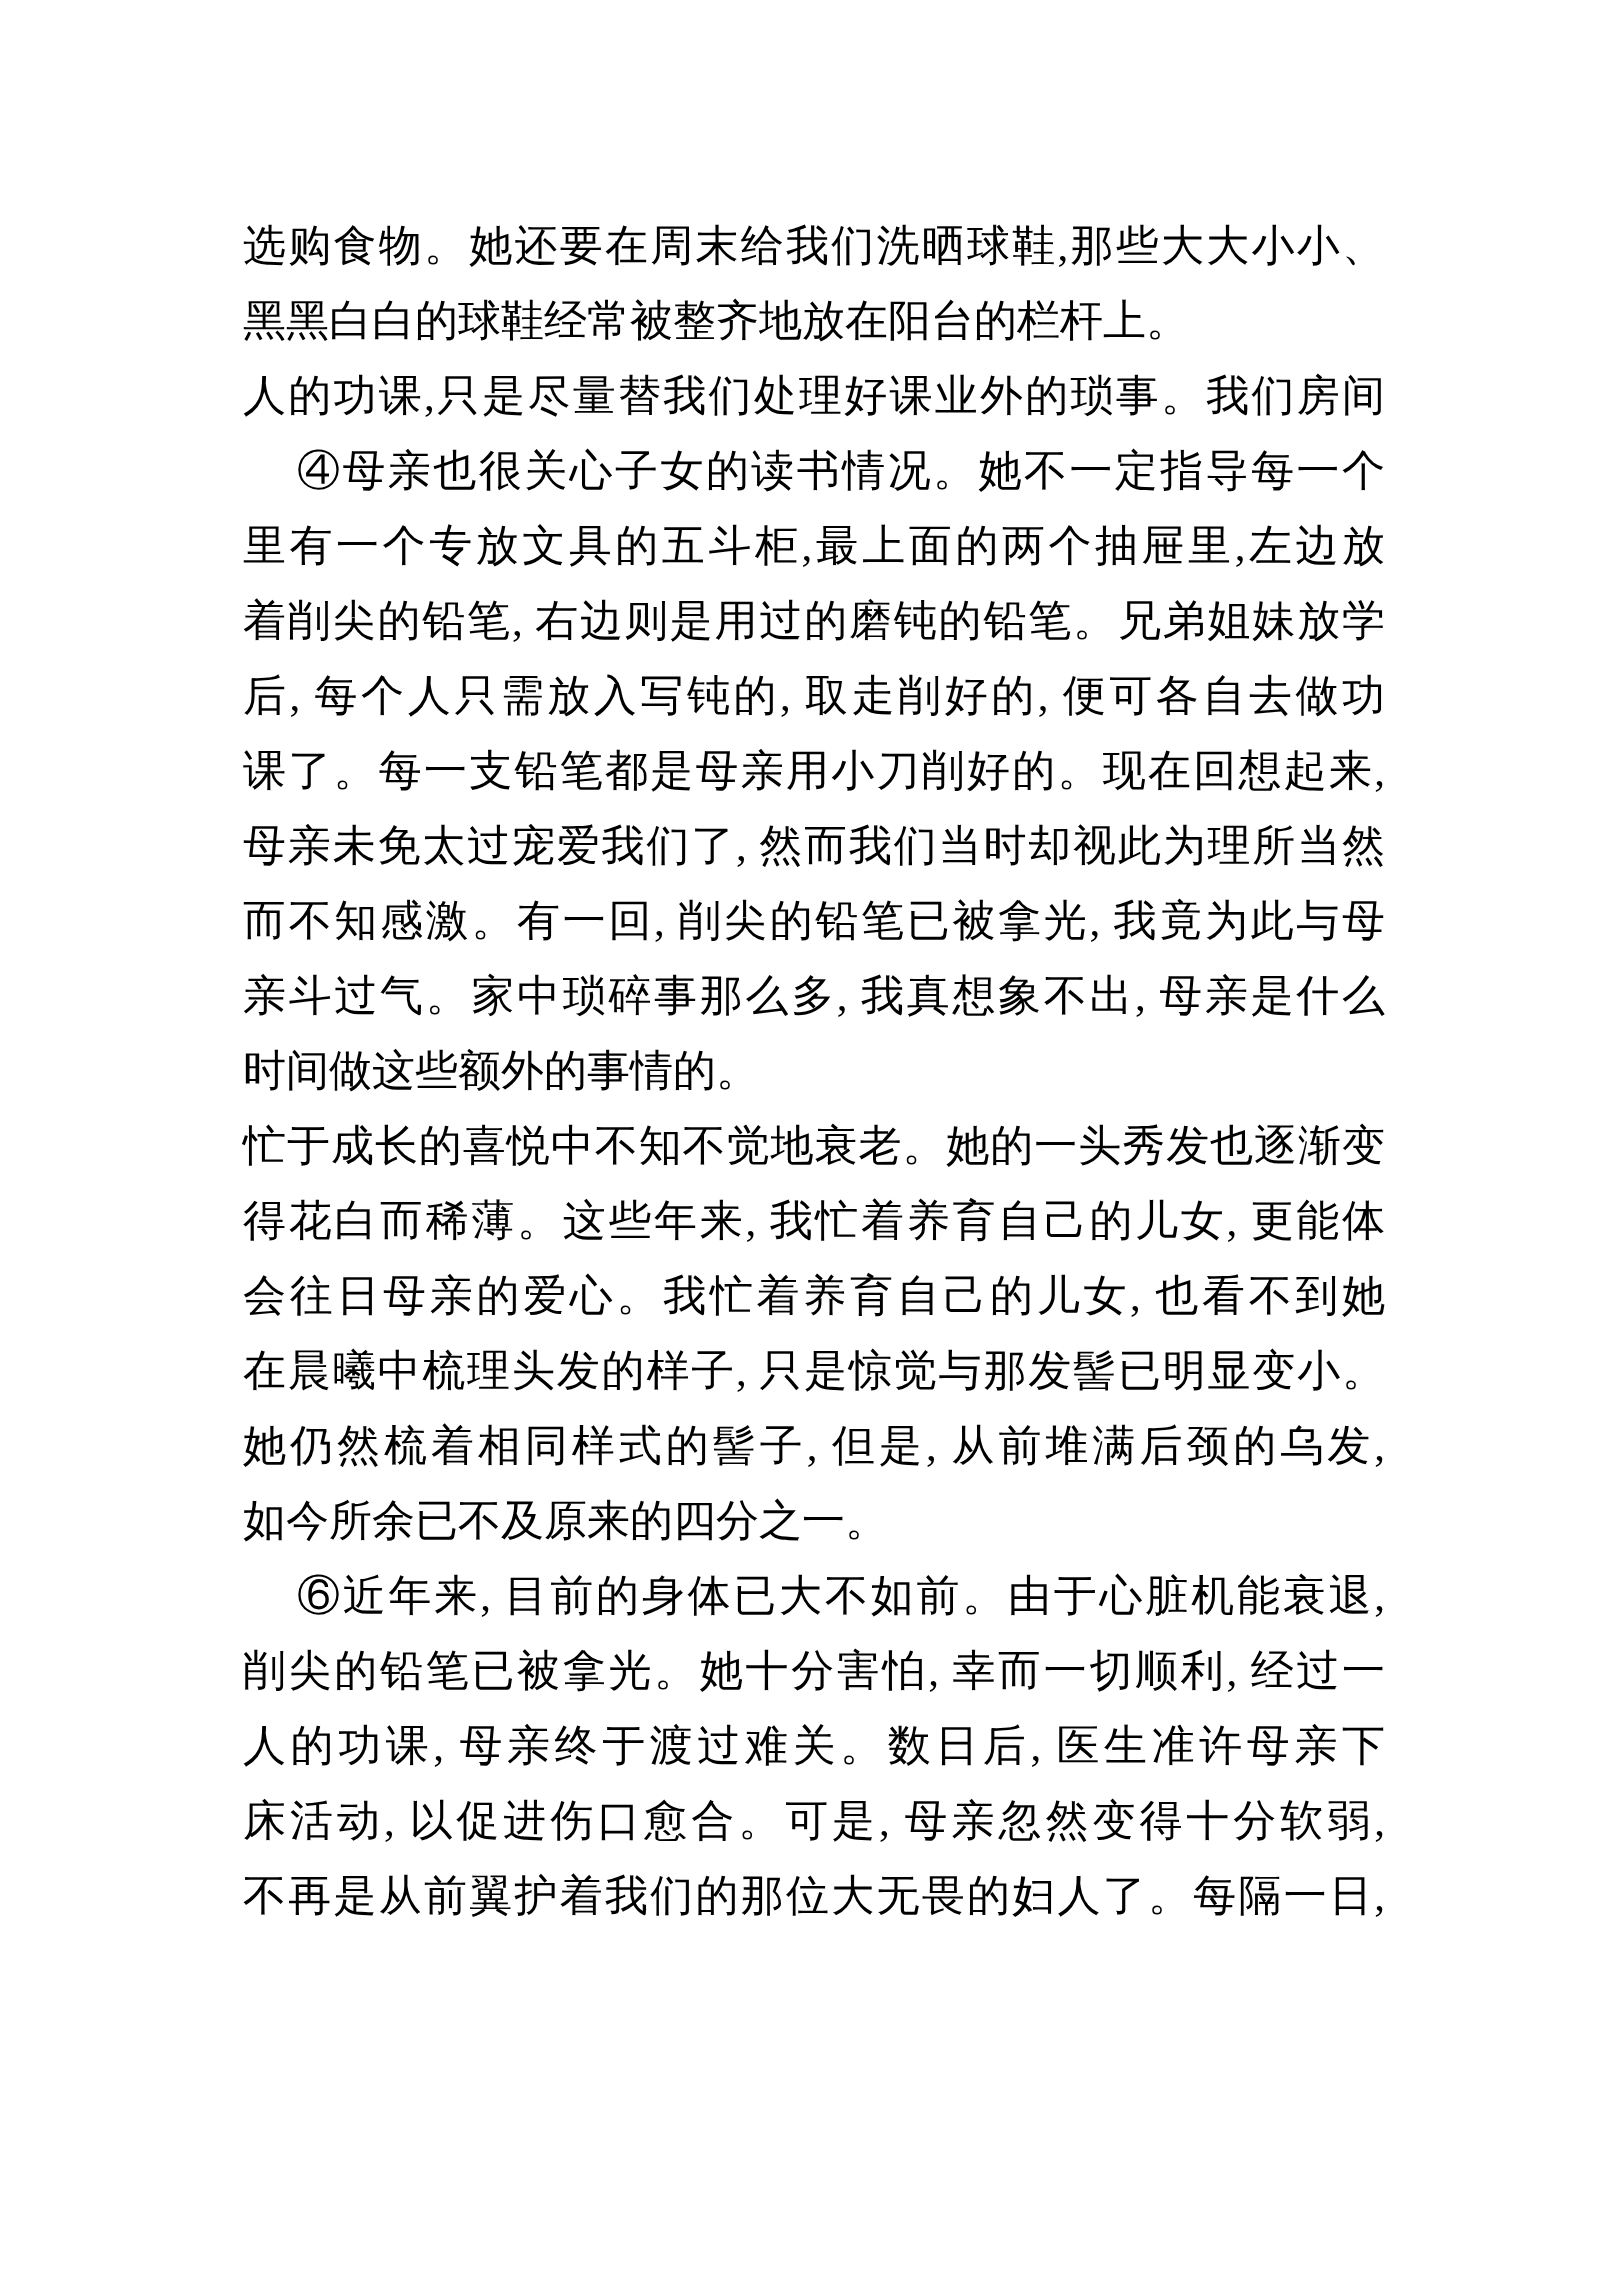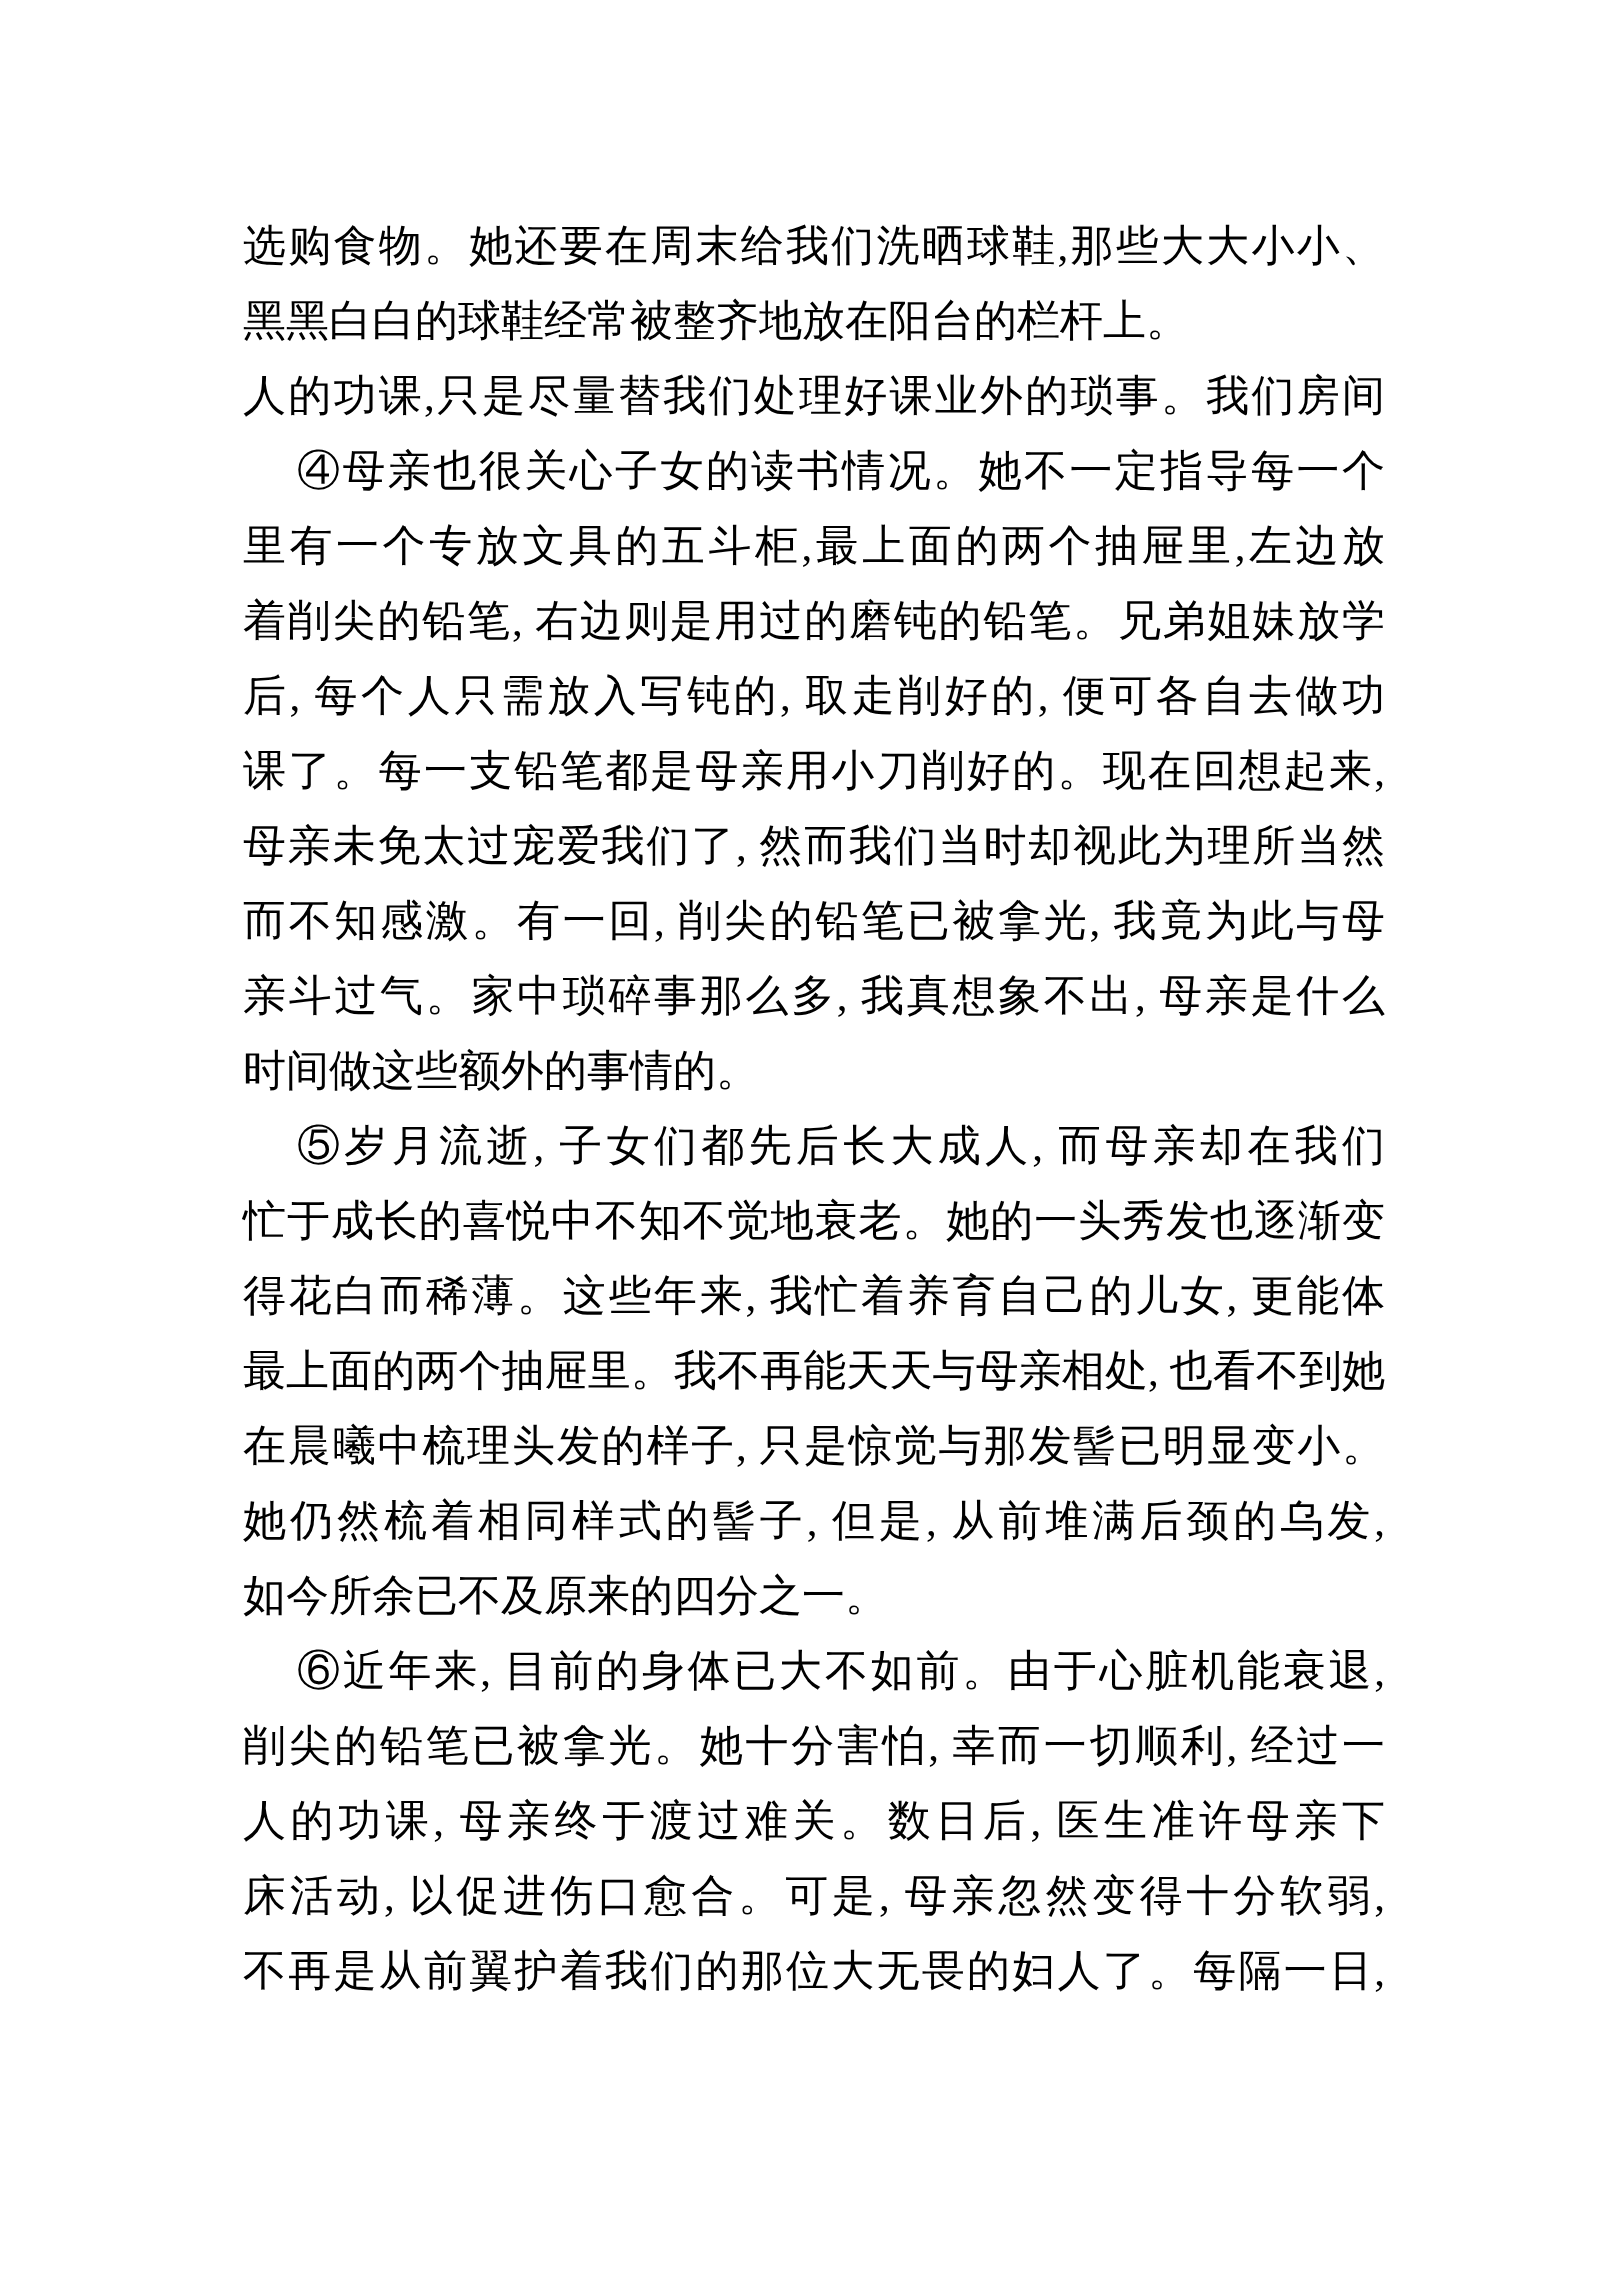--- a/index.html
+++ b/index.html
@@ -45,24 +45,23 @@
     <div class="line">人的功课,只是尽量替我们处理好课业外的琐事。我们房间</div>
     <div class="line ind">④母亲也很关心子女的读书情况。她不一定指导每一个</div>
     <div class="line">里有一个专放文具的五斗柜,最上面的两个抽屉里,左边放</div>
     <div class="line">着削尖的铅笔, 右边则是用过的磨钝的铅笔。兄弟姐妹放学</div>
     <div class="line">后, 每个人只需放入写钝的, 取走削好的, 便可各自去做功</div>
     <div class="line">课了。每一支铅笔都是母亲用小刀削好的。现在回想起来,</div>
     <div class="line">母亲未免太过宠爱我们了, 然而我们当时却视此为理所当然</div>
     <div class="line">而不知感激。有一回, 削尖的铅笔已被拿光, 我竟为此与母</div>
     <div class="line">亲斗过气。家中琐碎事那么多, 我真想象不出, 母亲是什么</div>
     <div class="line left">时间做这些额外的事情的。</div>
-    <div class="line ind">⑤岁月流逝, 子女们都先后长大成人, 而母亲却在我们</div>
     <div class="line">忙于成长的喜悦中不知不觉地衰老。她的一头秀发也逐渐变</div>
     <div class="line">得花白而稀薄。这些年来, 我忙着养育自己的儿女, 更能体</div>
-    <div class="line">最上面的两个抽屉里。我不再能天天与母亲相处, 也看不到她</div>
+    <div class="line">会往日母亲的爱心。我忙着养育自己的儿女, 也看不到她</div>
     <div class="line">在晨曦中梳理头发的样子, 只是惊觉与那发髻已明显变小。</div>
     <div class="line">她仍然梳着相同样式的髻子, 但是, 从前堆满后颈的乌发,</div>
     <div class="line left">如今所余已不及原来的四分之一。</div>
     <div class="line ind">⑥近年来, 目前的身体已大不如前。由于心脏机能衰退,</div>
     <div class="line">削尖的铅笔已被拿光。她十分害怕, 幸而一切顺利, 经过一</div>
     <div class="line">人的功课, 母亲终于渡过难关。数日后, 医生准许母亲下</div>
     <div class="line">床活动, 以促进伤口愈合。可是, 母亲忽然变得十分软弱,</div>
     <div class="line">不再是从前翼护着我们的那位大无畏的妇人了。每隔一日,</div>
   </div>
 </div>

